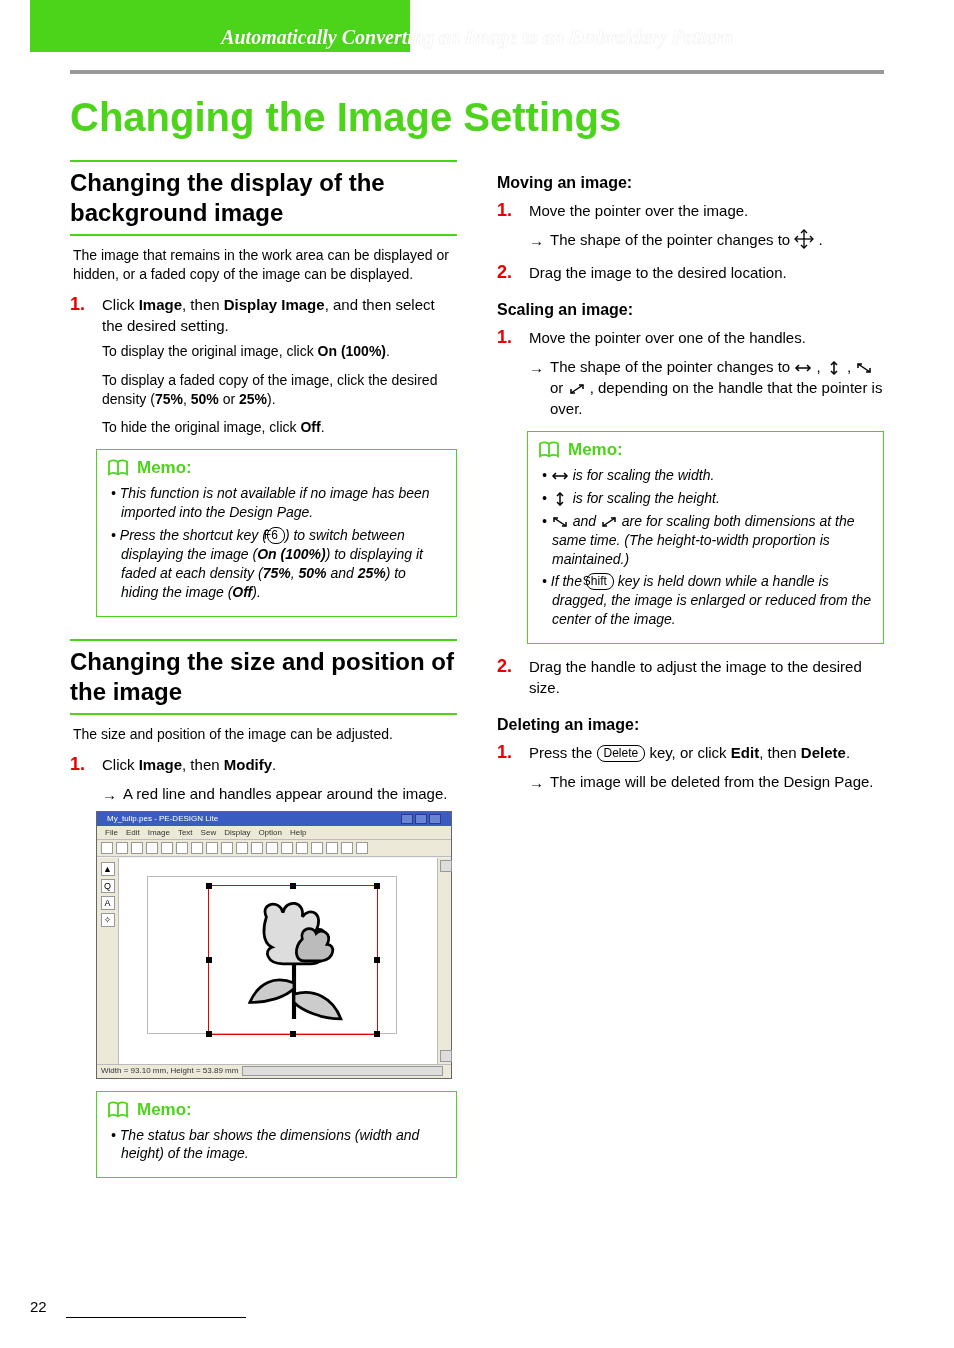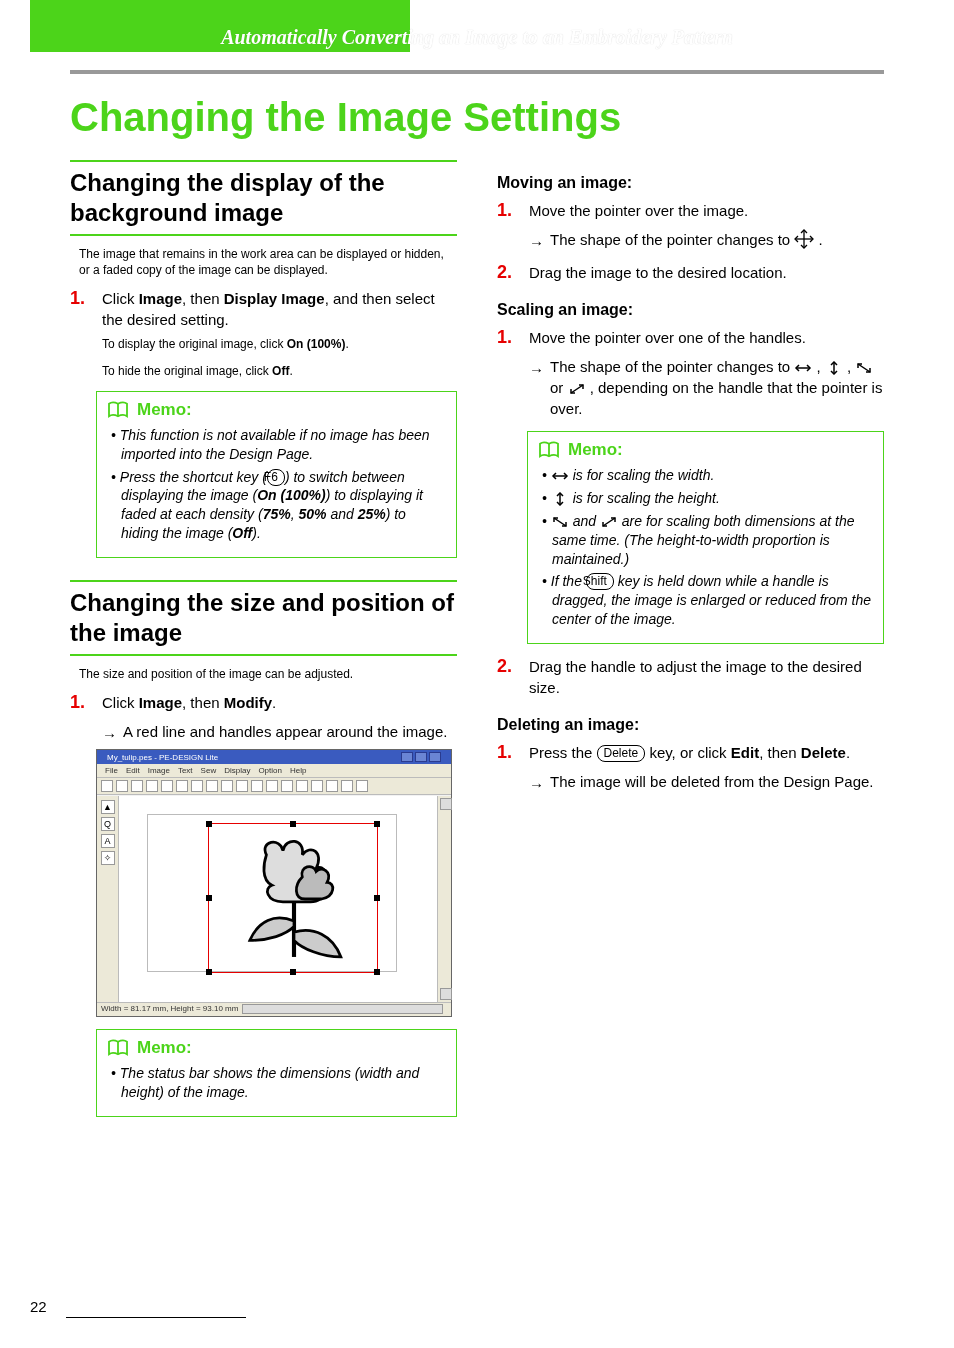--- a/index.html
+++ b/index.html
@@ -6,21 +6,21 @@
   html, body { width: 954px; height: 1348px; font-family: Arial, Helvetica, sans-serif; color: #000; background: #fff; }
   .page { position: relative; width: 954px; height: 1348px; }
   .green-bar { position: absolute; top: 0; left: 30px; width: 380px; height: 52px; background: #4cd41a; }
   .header-band { position: absolute; top: 26px; left: 30px; right: 30px; height: 30px; text-align: center; }
   .header-text { font-style: italic; font-weight: bold; font-size: 20px; color: #fff; font-family: Georgia, 'Times New Roman', serif; text-shadow: 0 0 1px rgba(0,0,0,.2); }
   .hr-top { position: absolute; top: 70px; left: 70px; right: 70px; height: 4px; background: #999; }
   .main-title { position: absolute; top: 95px; left: 70px; font-size: 40px; font-weight: bold; color: #4cd41a; }
   .cols { position: absolute; top: 160px; left: 70px; right: 70px; display: flex; gap: 40px; }
   .col { flex: 1 1 0; min-width: 0; }
   h2.section { font-size: 24px; font-weight: bold; color: #000; border-top: 2px solid #4cd41a; border-bottom: 2px solid #4cd41a; padding: 6px 0; line-height: 1.25; margin-bottom: 10px; }
-  .para { font-size: 12px; line-height: 1.35; margin: 6px 0 10px 9px; }
+  .para { font-size: 14px; line-height: 1.35; margin: 6px 0 10px 3px; }
   .step { display: flex; gap: 10px; margin: 8px 0 6px 0; }
   .step-num { color: #e60000; font-weight: bold; font-size: 18px; min-width: 22px; }
   .step-body { font-size: 15px; line-height: 1.4; flex: 1; }
   .indent { margin-left: 32px; }
   .arrow-line { display: flex; gap: 6px; align-items: flex-start; }
   .arrow { font-size: 15px; padding-top: 1px; }
   .subhead { font-weight: bold; font-size: 16px; margin: 14px 0 4px 0; }
   .memo-box { border: 1px solid #4cd41a; margin: 12px 0 12px 26px; padding: 8px 10px 10px 10px; }
   .memo-box.full { margin-left: 0; }
   .memo-header { display: flex; align-items: center; gap: 8px; margin-bottom: 6px; }
@@ -83,20 +83,23 @@
       <div class="step-num">1.</div>
       <div class="step-body">
         <span>Click </span><b>Image</b><span>, then </span><b>Display Image</b><span>, and then select the desired setting.</span>
       </div>
     </div>
 
     <p class="para indent">
       <span>To display the original image, click </span><b>On (100%)</b><span>.</span>
     </p>
     <p class="para indent">
+      <span>To display a faded copy of the image, click the desired density (</span><b>75%</b><span>, </span><b>50%</b><span> or </span><b>25%</b><span>).</span>
+    </p>
+    <p class="para indent">
       <span>To hide the original image, click </span><b>Off</b><span>.</span>
     </p>
 
     <div class="memo-box">
       <div class="memo-header">
         <span class="memo-icon">
           <svg viewBox="0 0 24 20">
                 <path d="M2 3 Q6 0 12 3 Q18 0 22 3 L22 17 Q18 14 12 17 Q6 14 2 17 Z" fill="none" stroke="#4cd41a" stroke-width="2"></path>
                 <line x1="12" y1="3" x2="12" y2="17" stroke="#4cd41a" stroke-width="2"></line>
               </svg>
@@ -186,21 +189,21 @@
                   <span class="h mr"></span>
               <span class="h bl"></span>
                   <span class="h bm"></span>
                   <span class="h br"></span>
             </div>
           </div>
         </div>
         <div class="ss-scroll-v"></div>
       </div>
       <div class="ss-status">
-        <span>Width = 81.17 mm, Height = 93.10 mm</span>
+        <span>Width = 93.10 mm, Height = 53.89 mm</span>
         <span class="hsb"></span>
       </div>
     </div>
 
     <div class="memo-box">
       <div class="memo-header">
         <span class="memo-icon">
           <svg viewBox="0 0 24 20">
                 <path d="M2 3 Q6 0 12 3 Q18 0 22 3 L22 17 Q18 14 12 17 Q6 14 2 17 Z" fill="none" stroke="#4cd41a" stroke-width="2"></path>
                 <line x1="12" y1="3" x2="12" y2="17" stroke="#4cd41a" stroke-width="2"></line>

